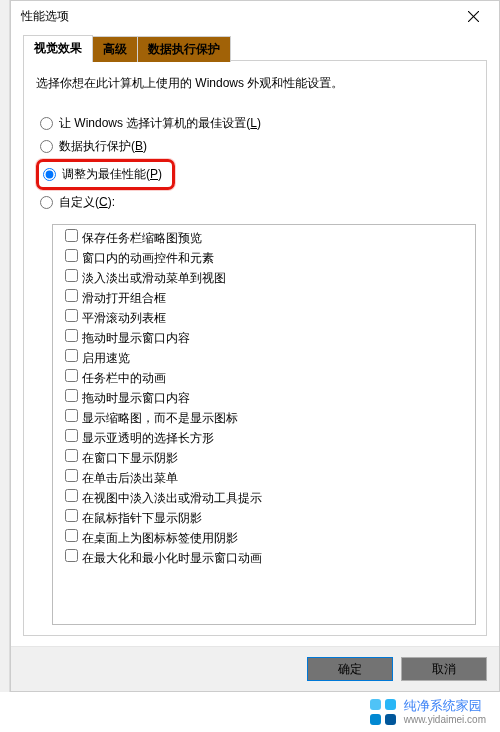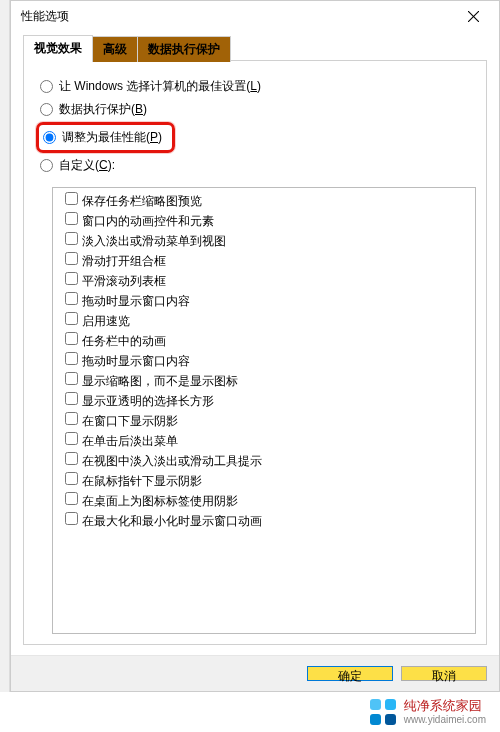--- a/index.html
+++ b/index.html
@@ -118,22 +118,22 @@
   .buttons {
     display: flex;
     justify-content: flex-end;
     gap: 8px;
     padding: 10px 12px 10px 0;
     border-top: 1px solid #e6e6e6;
     background: #f0f0f0;
   }
   .btn {
     min-width: 86px;
-    height: 15px;
-    background: #fde047;
+    height: 24px;
+    background: #737373;
     border: 1px solid #adadad;
     cursor: pointer;
     font-family: inherit;
     font-size: 12px;
   }
   .btn.default { border-color: #0078d7; }
   .watermark {
     position: absolute;
     left: 0; right: 0; bottom: 0; height: 40px;
     background: #fff;
@@ -143,21 +143,21 @@
     padding-right: 14px;
     gap: 8px;
     font-size: 11px;
     color: #5b5b5b;
   }
   .wm-logo { width: 26px; height: 26px; position: relative; }
   .wm-logo .sq {
     position: absolute; width: 11px; height: 11px; border-radius: 3px;
   }
   .wm-text { display: flex; flex-direction: column; line-height: 1.2; }
-  .wm-text .t1 { color: #b91c1c; font-size: 13px; font-weight: 500; }
+  .wm-text .t1 { color: #3b82f6; font-size: 13px; font-weight: 500; }
   .wm-text .t2 { color: #888; font-size: 10px; }
 </style>
 </head>
 <body>
 
 <div class="left-strip"></div>
 
 <div class="window">
   <div class="titlebar">
     <span class="title">性能选项</span>
@@ -176,20 +176,21 @@
       </div>
       <div class="tab inactive">
         <span>高级</span>
       </div>
       <div class="tab inactive">
         <span>数据执行保护</span>
       </div>
     </div>
 
     <div class="tab-panel">
+      <div class="desc">选择你想在此计算机上使用的 Windows 外观和性能设置。</div>
 
       <div class="radios">
 
         <label class="radio-row">
           <input type="radio" name="perf" style="">
           <span>
             <span>让 Windows 选择计算机的最佳设置(</span><span class="u">L</span><span>)</span>
           </span>
         </label>
 

